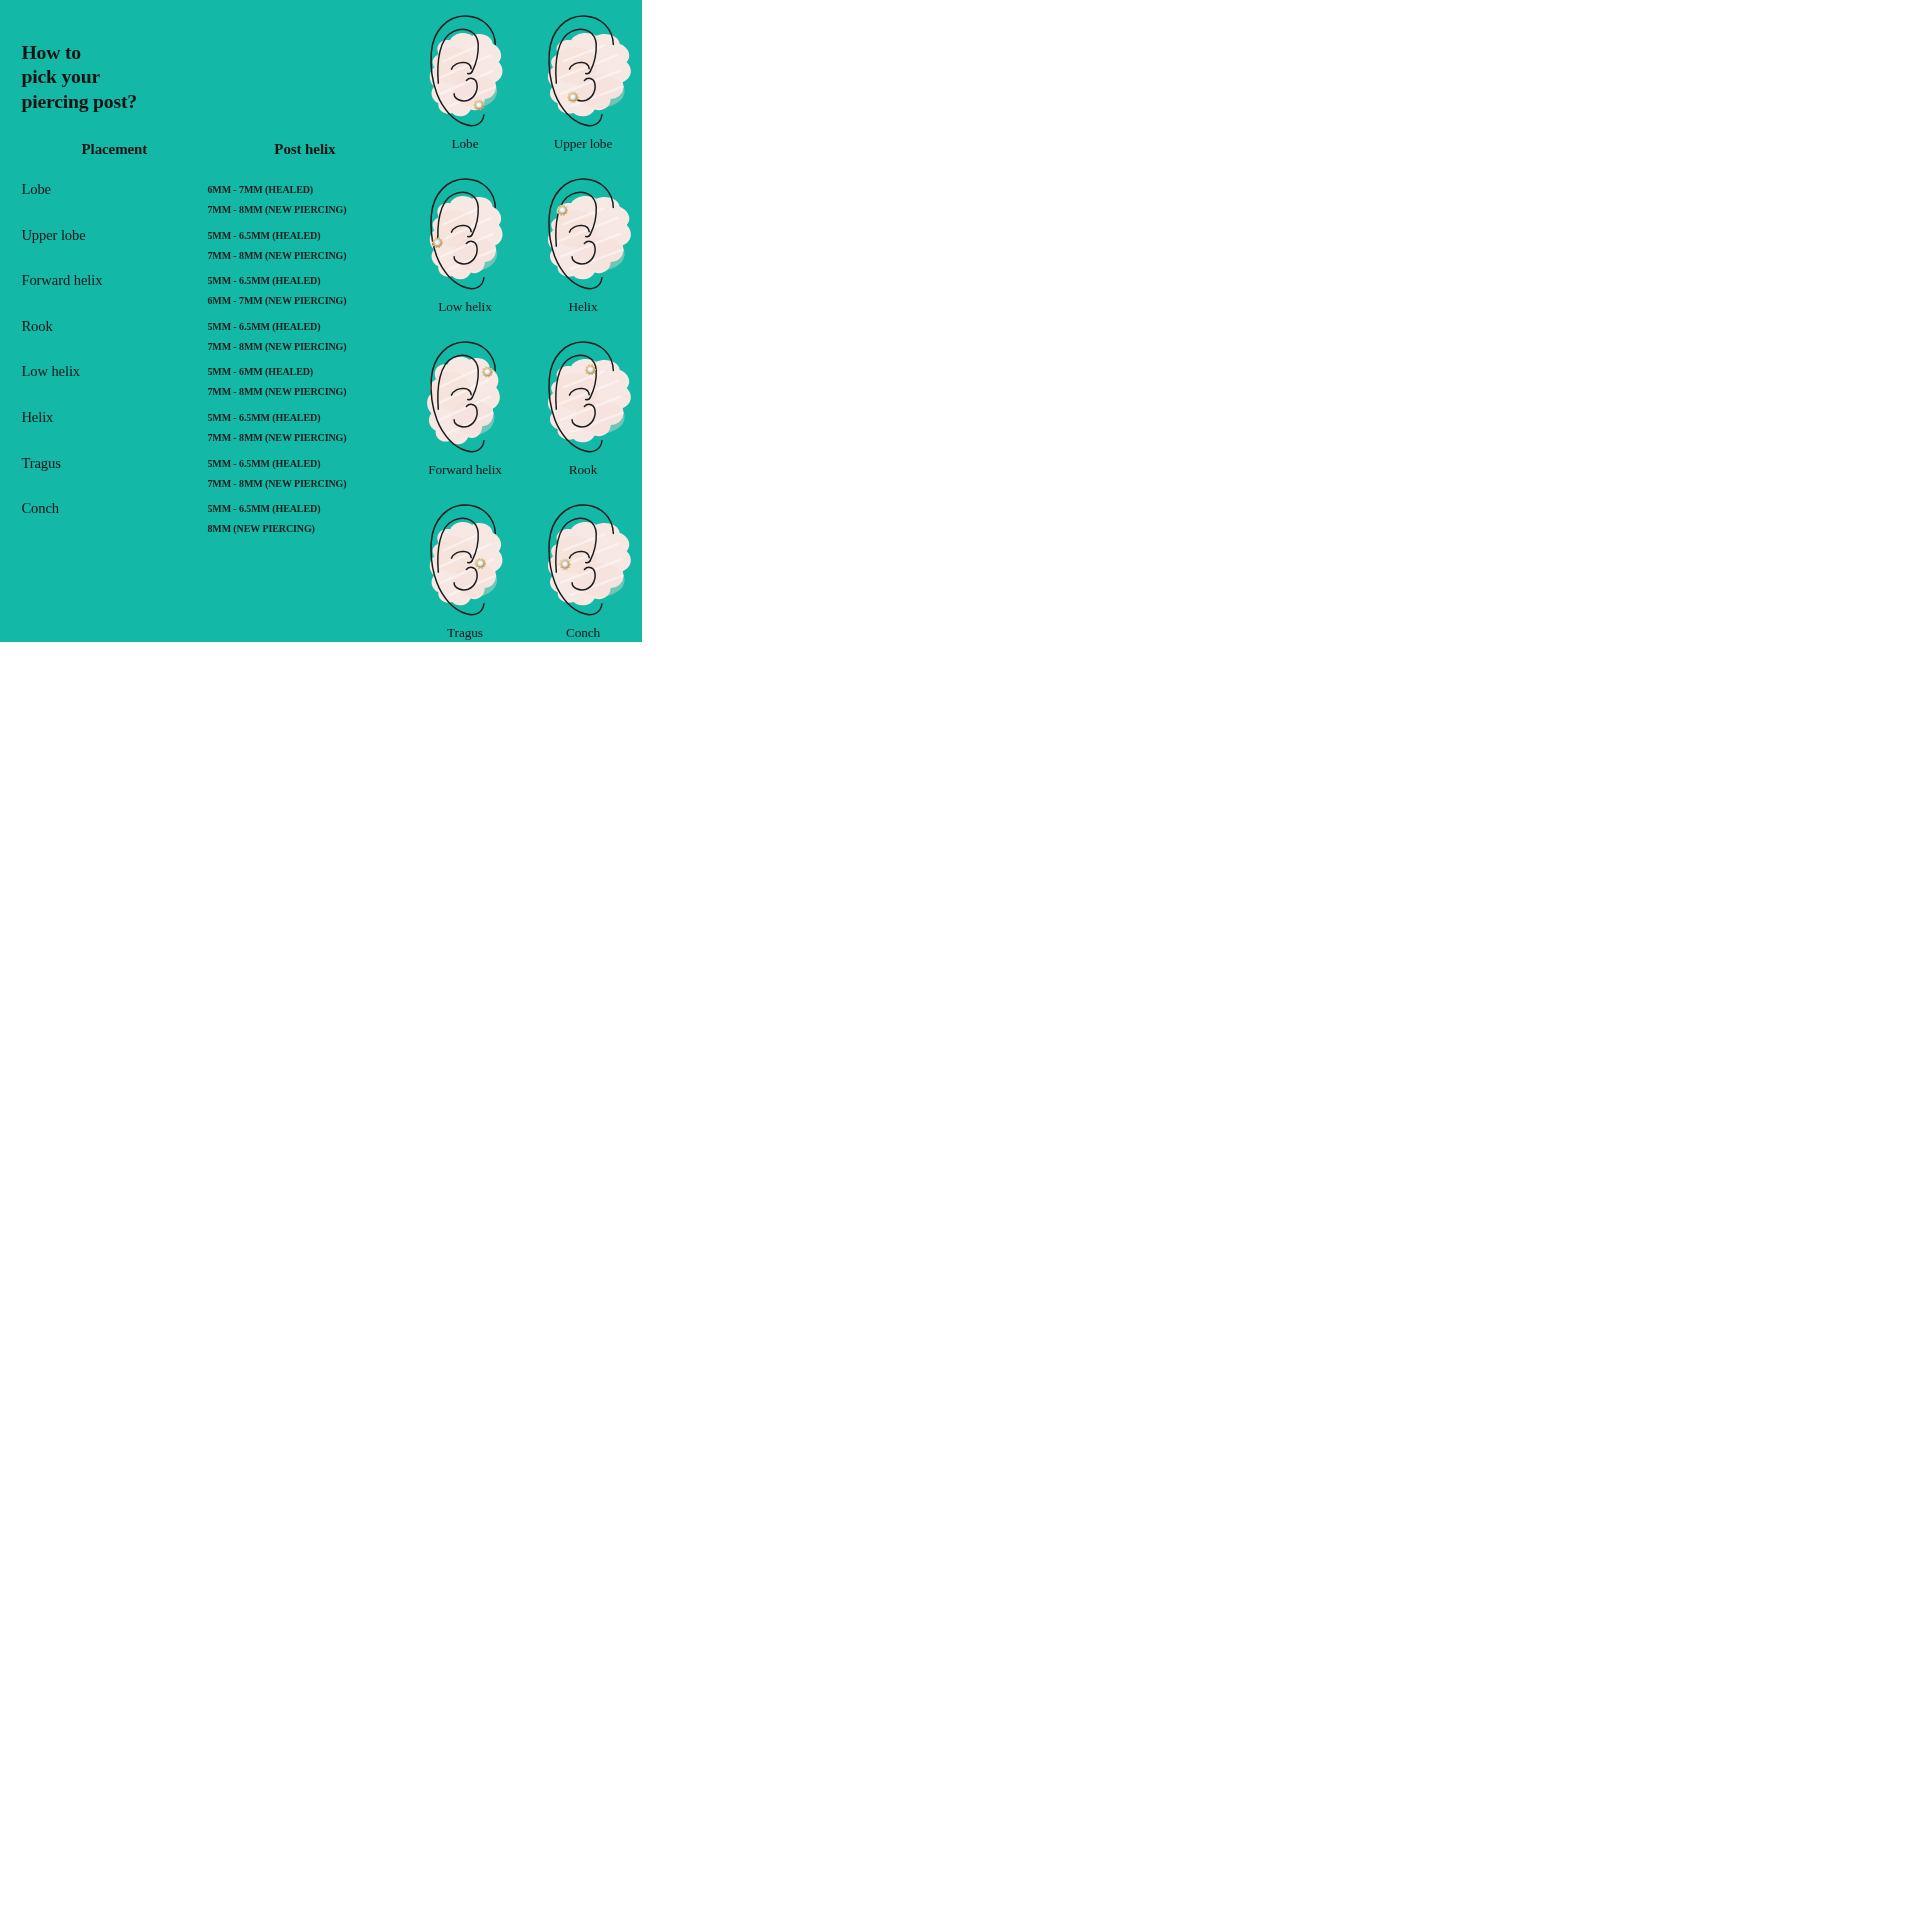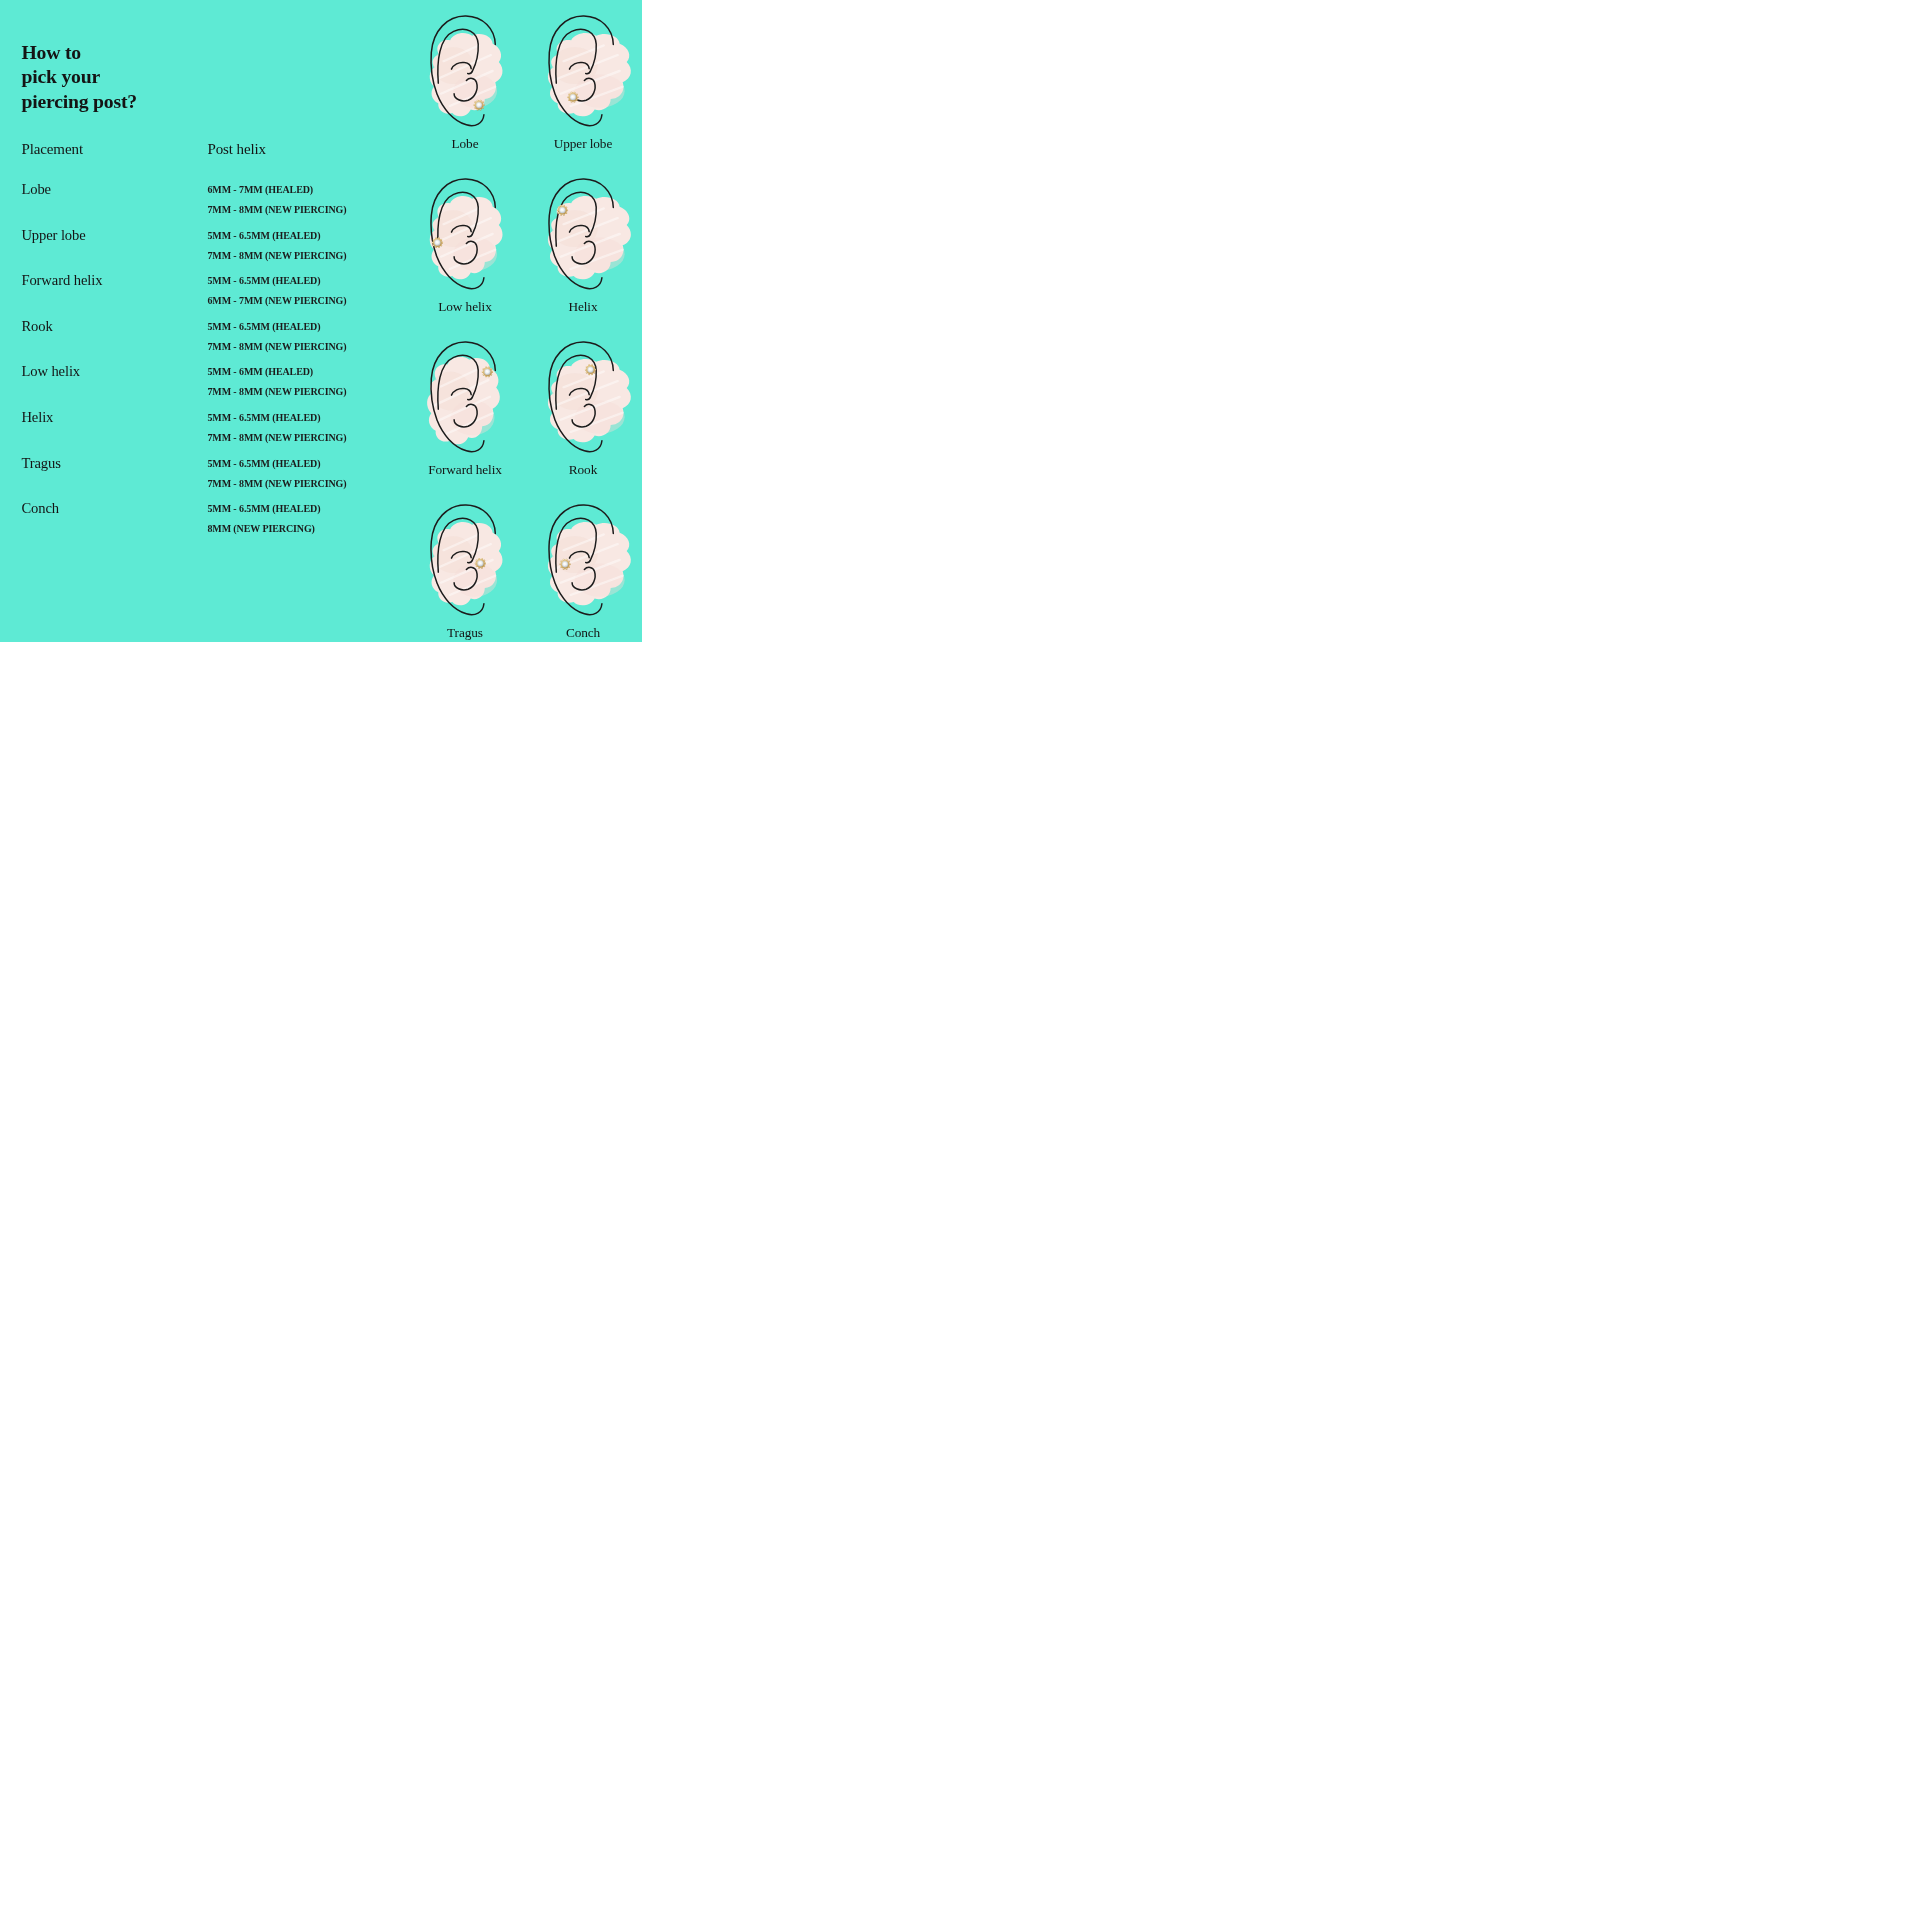--- a/index.html
+++ b/index.html
@@ -1,19 +1,19 @@
 <!DOCTYPE html>
 <html style="font-size:6.8px"><head>
 <meta charset="utf-8">
 <style>
   html,body{margin:0;padding:0;background:#ffffff;}
   .page{
     position:relative;
     width:642px;height:642px;
-    background:#5eead4;
+    background:#14b8a6;
     overflow:hidden;
     font-family:"Liberation Serif","DejaVu Serif",serif;
     color:#161616;
   }
   
   .title{
     position:absolute;left:21.4px;top:26.5px;
     font-size:19.7px;line-height:24.4px;
     font-weight:600;
     letter-spacing:-0.2px;
@@ -22,21 +22,21 @@
   }
   
   .table{
     position:absolute;left:21.4px;top:141px;width:381px;
   }
   .thead{
     display:grid;grid-template-columns:186px 195px;
     margin-bottom:22px;
   }
   .th{
-    font-size:15px;font-weight:400;color:#141414;letter-spacing:-0.1px;
+    font-size:15px;font-weight:700;color:#141414;letter-spacing:-0.1px;text-align:center;
   }
   .trow{
     display:grid;grid-template-columns:186px 195px;
     min-height:39px;
     margin-bottom:5.6px;
     align-items:start;
   }
   .placement{
     font-size:14.6px;font-weight:500;color:#141414;line-height:19px;letter-spacing:-0.1px;
   }

